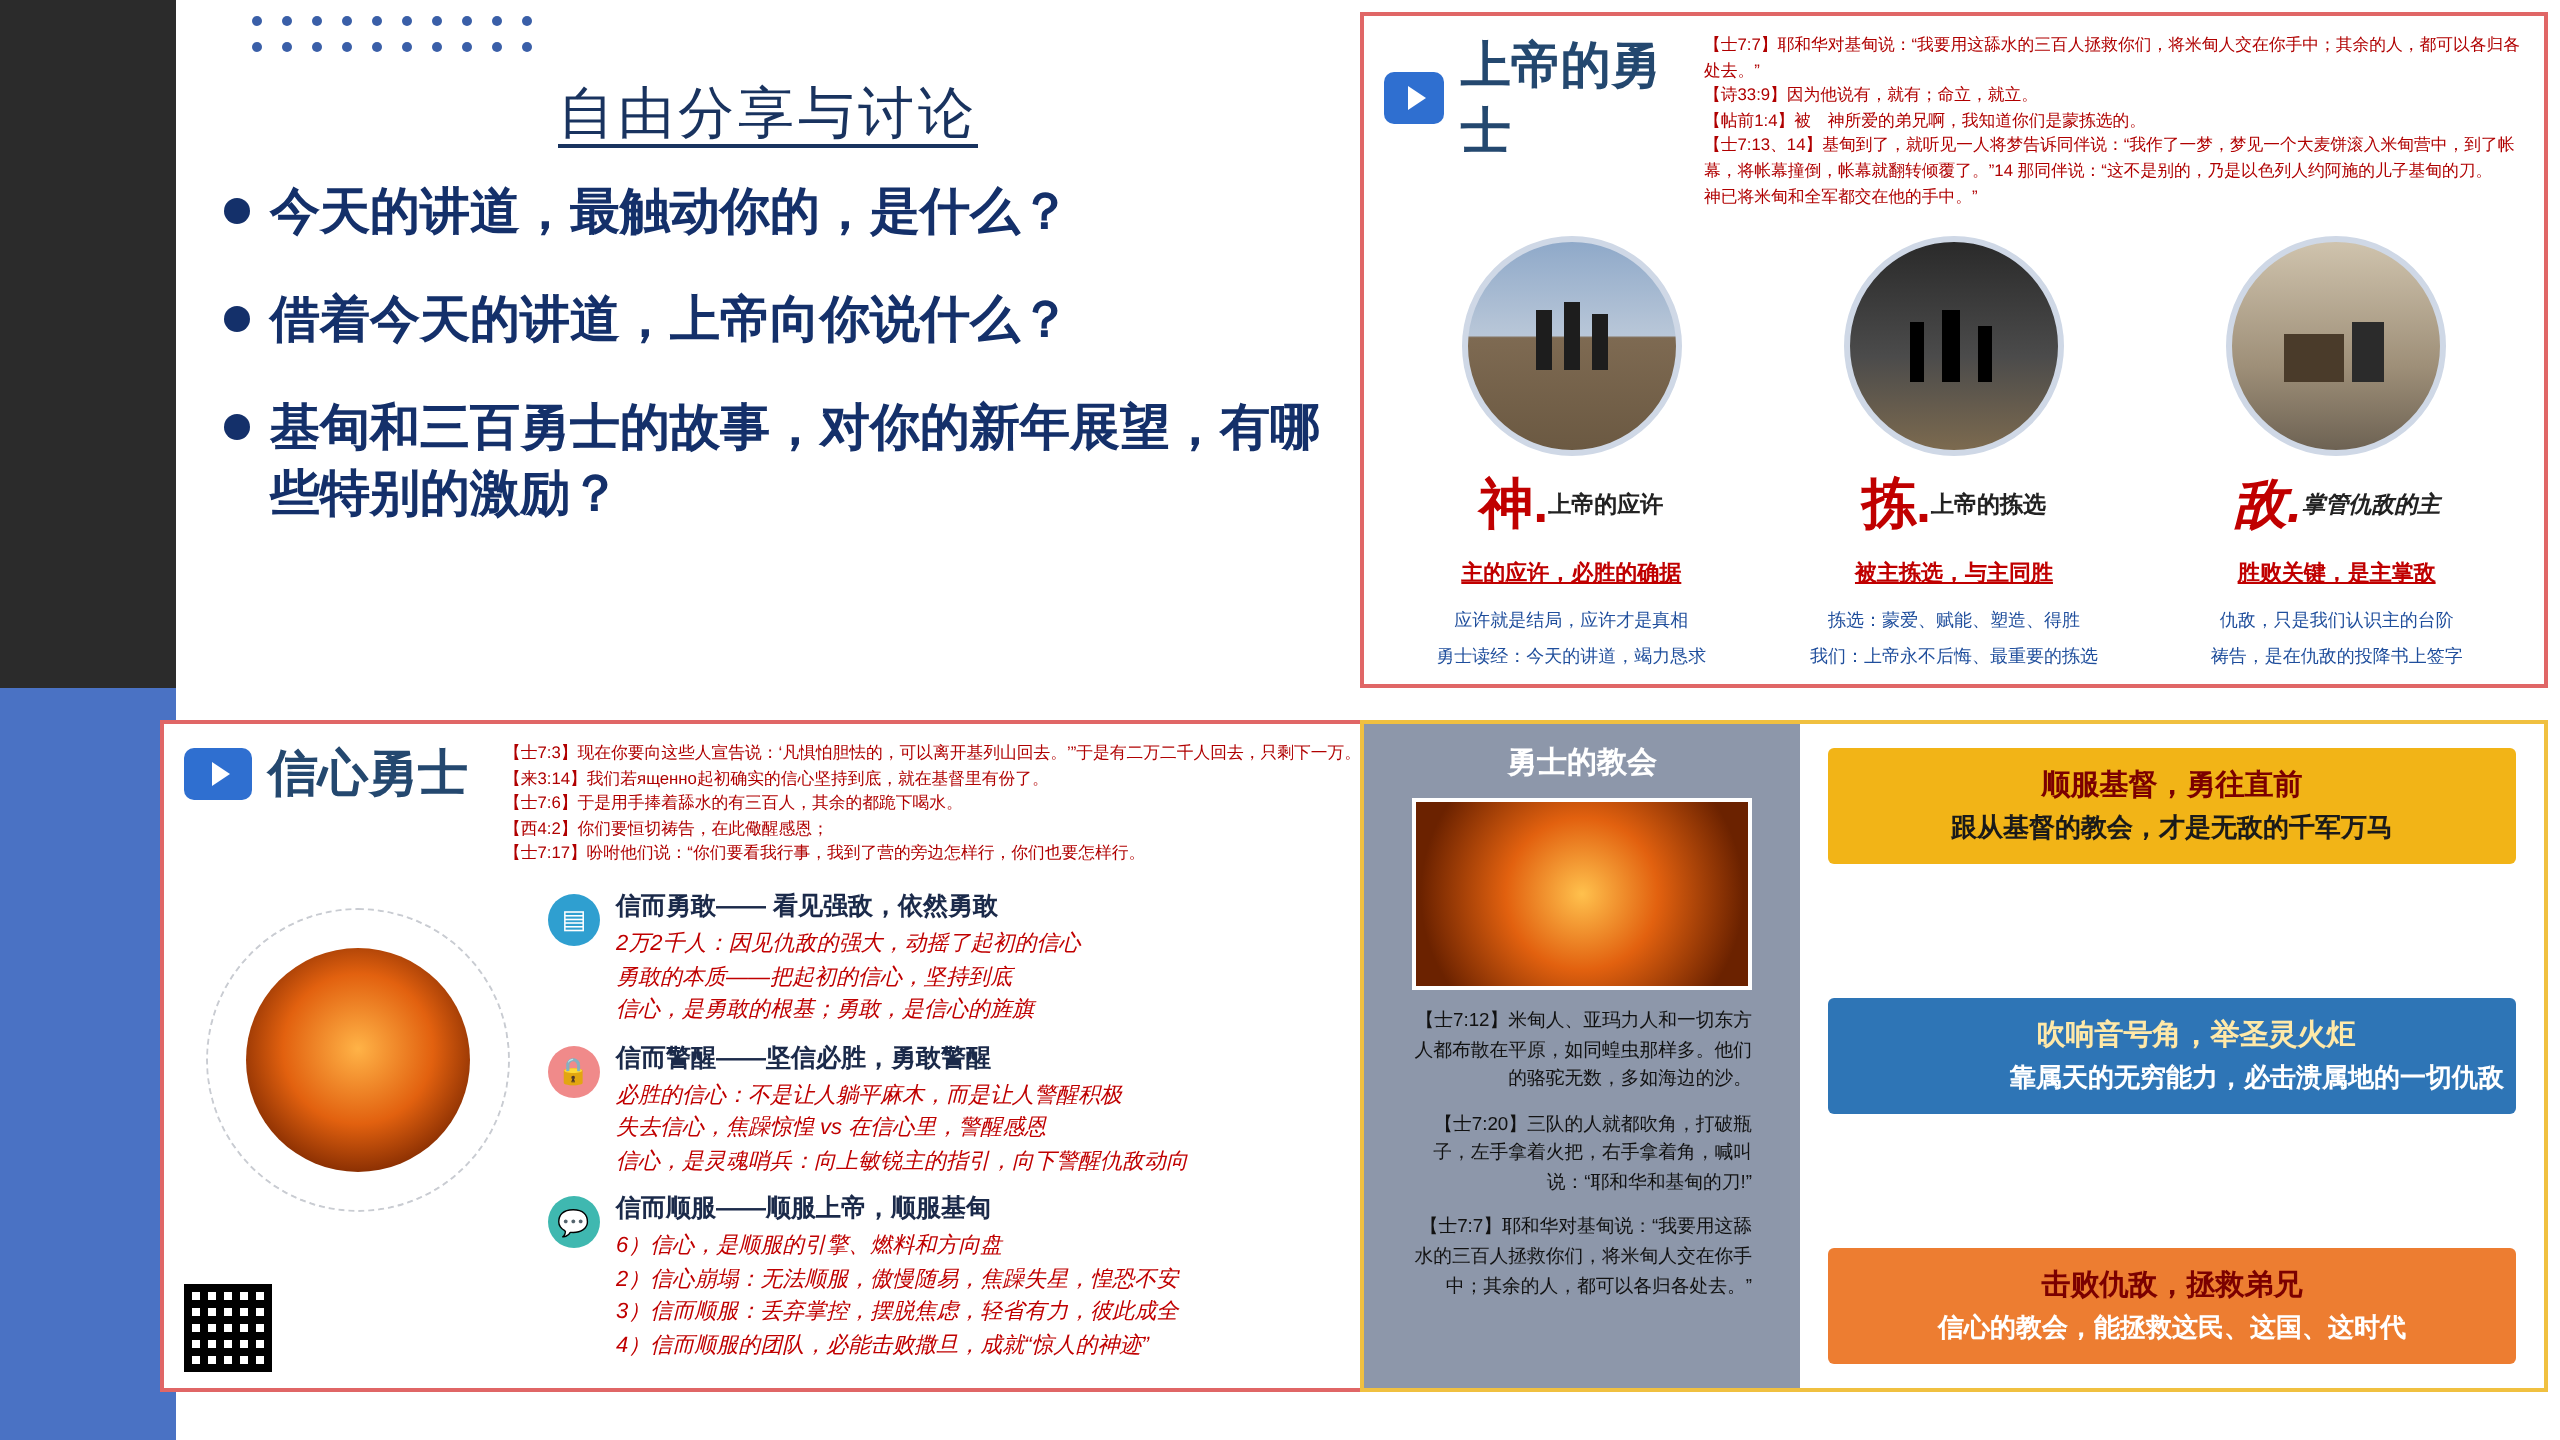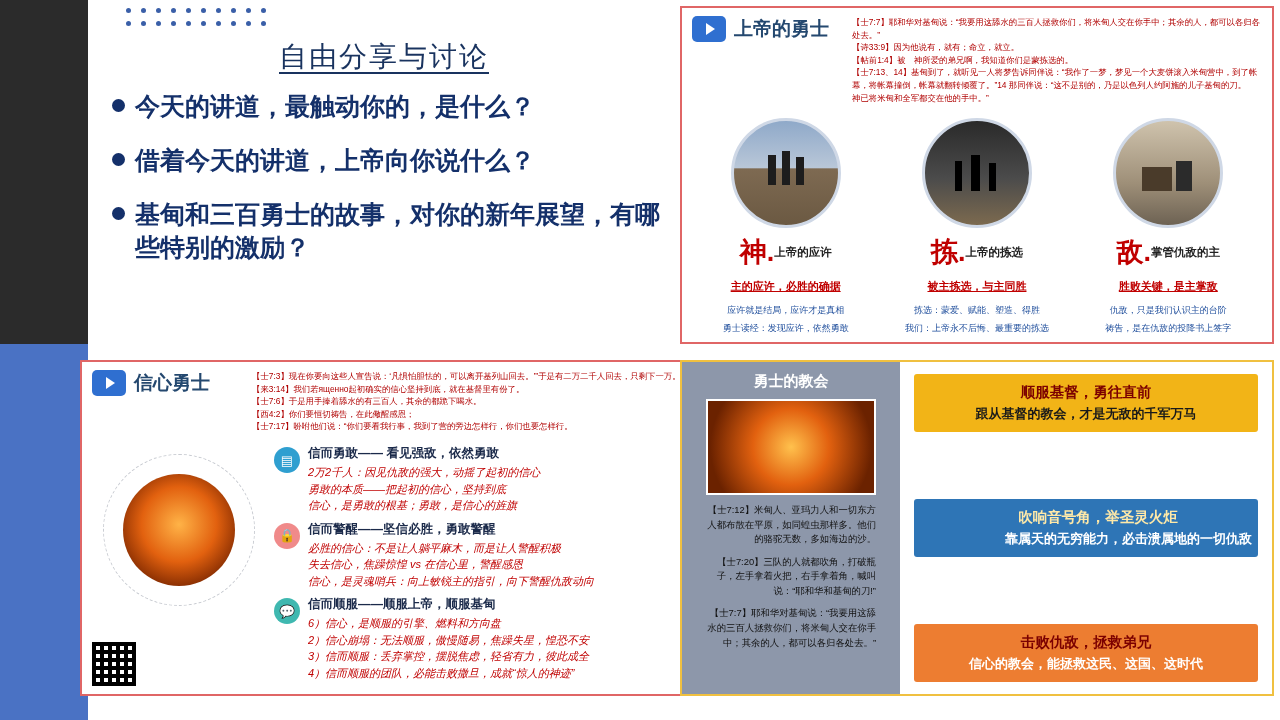--- a/index.html
+++ b/index.html
@@ -30,21 +30,21 @@
   
   .card{position:absolute;background:#fff;box-sizing:border-box;}
   .card-red{border:2px solid #e06666;}
   .card-yellow{border:2px solid #f0c040;}
 
   
   .tr-card{left:680px;top:6px;width:594px;height:338px;}
   .logo-box{display:flex;align-items:center;gap:8px;}
   .play-badge{width:34px;height:26px;background:#2f6fd0;border-radius:5px;display:flex;align-items:center;justify-content:center;}
   .play-badge::after{content:"";border-left:9px solid #fff;border-top:6px solid transparent;border-bottom:6px solid transparent;margin-left:2px;}
-  .logo-text{font-size:19px;font-weight:bold;color:#24486f;}
+  .logo-text{font-size:25px;font-weight:bold;color:#24486f;}
 
   .verse-block{font-size:8.4px;line-height:1.5;color:#b00000;}
 
   .three-col{display:flex;justify-content:space-around;align-items:flex-start;}
   .col{width:31%;text-align:center;}
   .circ{width:104px;height:104px;border-radius:50%;margin:0 auto;border:3px solid #cfd8e6;overflow:hidden;position:relative;}
   .c1{background:linear-gradient(180deg,#8fa9c9 0%,#b9c7d8 45%,#7e6a52 46%,#6b5942 100%);}
   .c2{background:linear-gradient(180deg,#2a2a2a 0%,#4b4b4b 55%,#7c6a4f 100%);}
   .c3{background:linear-gradient(180deg,#cfc3ad 0%,#9e8f78 60%,#6d6253 100%);}
   .fig{position:absolute;background:#1d1d1d;}
@@ -165,21 +165,21 @@
       <div class="circ c1">
         <span class="fig" style="left:34px;top:34px;width:8px;height:30px;"></span>
         <span class="fig" style="left:48px;top:30px;width:8px;height:34px;"></span>
         <span class="fig" style="left:62px;top:36px;width:8px;height:28px;"></span>
       </div>
       <div style="margin-top:6px;">
         <span class="big-char">神.</span><span class="sub-char">上帝的应许</span>
       </div>
       <div class="red-under">主的应许，必胜的确据</div>
       <div class="small-blue">应许就是结局，应许才是真相</div>
-      <div class="small-blue" style="margin-top:2px;">勇士读经：发现应许，依然勇敢</div>
+      <div class="small-blue" style="margin-top:2px;">勇士读经：今天的讲道，竭力恳求</div>
     </div>
 
     <div class="col">
       <div class="circ c2">
         <span class="fig" style="left:30px;top:40px;width:7px;height:30px;background:#000;"></span>
         <span class="fig" style="left:46px;top:34px;width:9px;height:36px;background:#000;"></span>
         <span class="fig" style="left:64px;top:42px;width:7px;height:28px;background:#000;"></span>
       </div>
       <div style="margin-top:6px;">
         <span class="big-char">拣.</span><span class="sub-char">上帝的拣选</span>
@@ -187,21 +187,21 @@
       <div class="red-under">被主拣选，与主同胜</div>
       <div class="small-blue">拣选：蒙爱、赋能、塑造、得胜</div>
       <div class="small-blue" style="margin-top:2px;">我们：上帝永不后悔、最重要的拣选</div>
     </div>
 
     <div class="col">
       <div class="circ c3">
         <span class="fig" style="left:26px;top:46px;width:30px;height:24px;background:#4a3b2a;"></span>
         <span class="fig" style="left:60px;top:40px;width:16px;height:30px;background:#2b2b2b;"></span>
       </div>
-      <div style="margin-top:6px;">
+      <div style="margin-top:6px;font-style:italic;">
         <span class="big-char">敌.</span><span class="sub-char">掌管仇敌的主</span>
       </div>
       <div class="red-under">胜败关键，是主掌敌</div>
       <div class="small-blue">仇敌，只是我们认识主的台阶</div>
       <div class="small-blue" style="margin-top:2px;">祷告，是在仇敌的投降书上签字</div>
     </div>
   </div>
 </div>
 
 <div class="card card-red bl-card">

